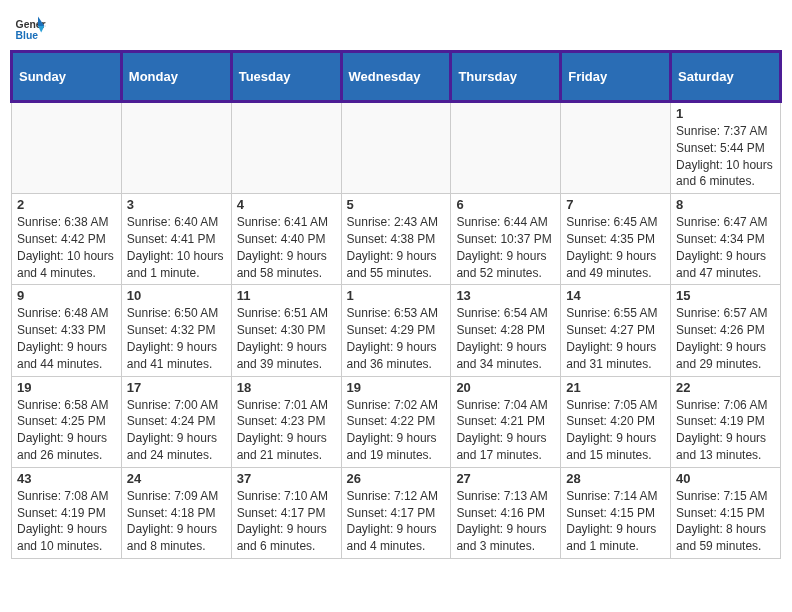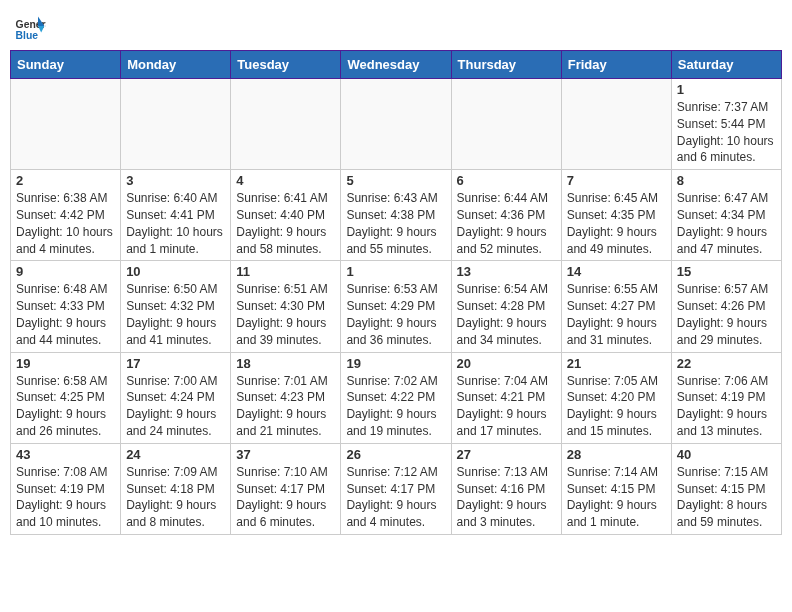--- a/index.html
+++ b/index.html
@@ -43,22 +43,22 @@
       width: 100%;
       border-collapse: collapse;
       border: 1px solid #ccc;
     }
     .calendar-table th {
       background-color: #2a6db5;
       color: white;
       font-size: 13px;
       font-weight: bold;
       text-align: left;
-      padding: 6px 6px;
-      border: 1px solid #4c1d95;
+      padding: 16px 6px;
+      border: 3px solid #4c1d95;
     }
     .calendar-table td {
       vertical-align: top;
       border: 1px solid #ccc;
       padding: 3px 5px;
       width: calc(100% / 7);
       min-height: 70px;
       font-size: 10.5px;
       color: #333;
       background: #fff;
@@ -137,28 +137,28 @@
 Daylight: 10 hours and 1 minute.</div>
         </td>
         <td>
           <span class="day-number">4</span>
           <div class="day-info">Sunrise: 6:41 AM
 Sunset: 4:40 PM
 Daylight: 9 hours and 58 minutes.</div>
         </td>
         <td>
           <span class="day-number">5</span>
-          <div class="day-info">Sunrise: 6:43 AM
+          <div class="day-info">Sunrise: 2:43 AM
 Sunset: 4:38 PM
 Daylight: 9 hours and 55 minutes.</div>
         </td>
         <td>
           <span class="day-number">6</span>
           <div class="day-info">Sunrise: 6:44 AM
-Sunset: 4:36 PM
+Sunset: 10:37 PM
 Daylight: 9 hours and 52 minutes.</div>
         </td>
         <td>
           <span class="day-number">7</span>
           <div class="day-info">Sunrise: 6:45 AM
 Sunset: 4:35 PM
 Daylight: 9 hours and 49 minutes.</div>
         </td>
         <td>
           <span class="day-number">8</span>

